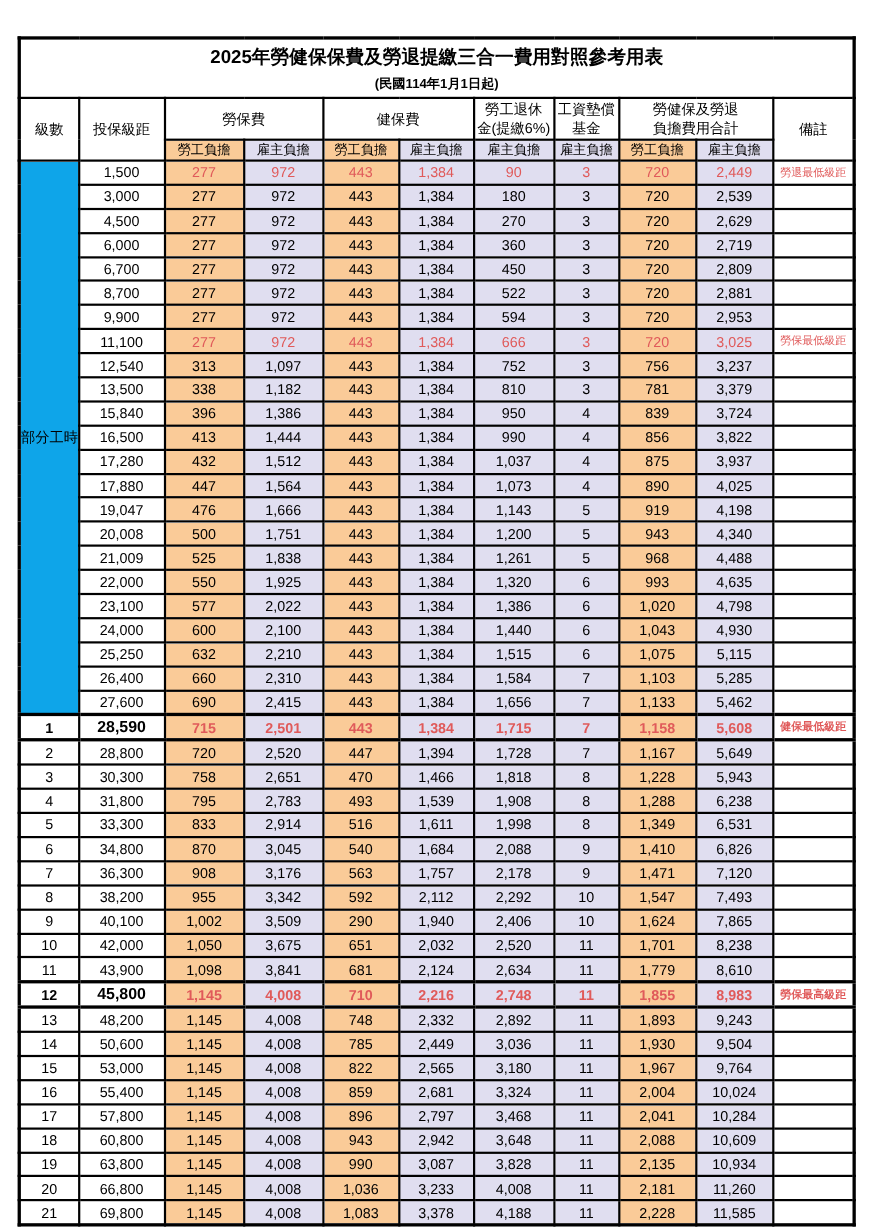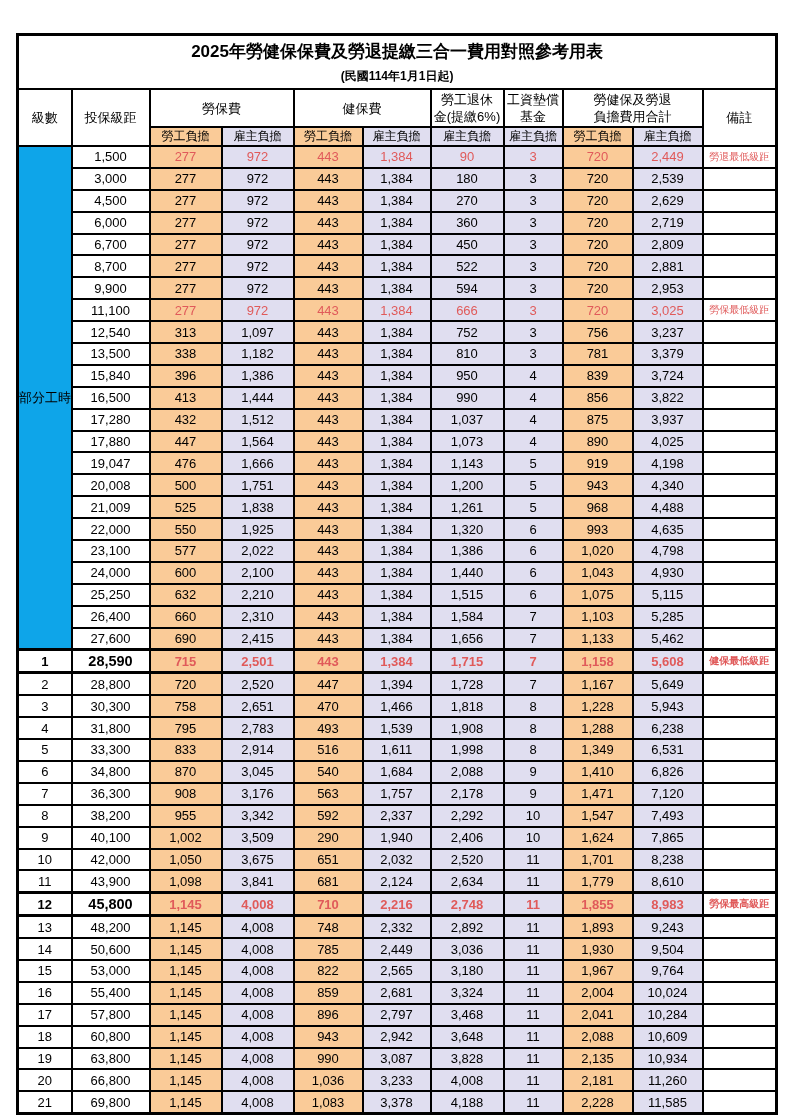--- a/index.html
+++ b/index.html
@@ -490,21 +490,21 @@
     <td class="c-emp">1,471</td>
     <td class="c-er">7,120</td>
     <td class="c-remark"></td>
   </tr>
         <tr>
     <td class="c-level">8</td>
     <td class="c-salary">38,200</td>
     <td class="c-emp">955</td>
     <td class="c-er">3,342</td>
     <td class="c-emp">592</td>
-    <td class="c-er">2,337</td>
+    <td class="c-er">2,112</td>
     <td class="c-er">2,292</td>
     <td class="c-er">10</td>
     <td class="c-emp">1,547</td>
     <td class="c-er">7,493</td>
     <td class="c-remark"></td>
   </tr>
         <tr>
     <td class="c-level">9</td>
     <td class="c-salary">40,100</td>
     <td class="c-emp">1,002</td>

